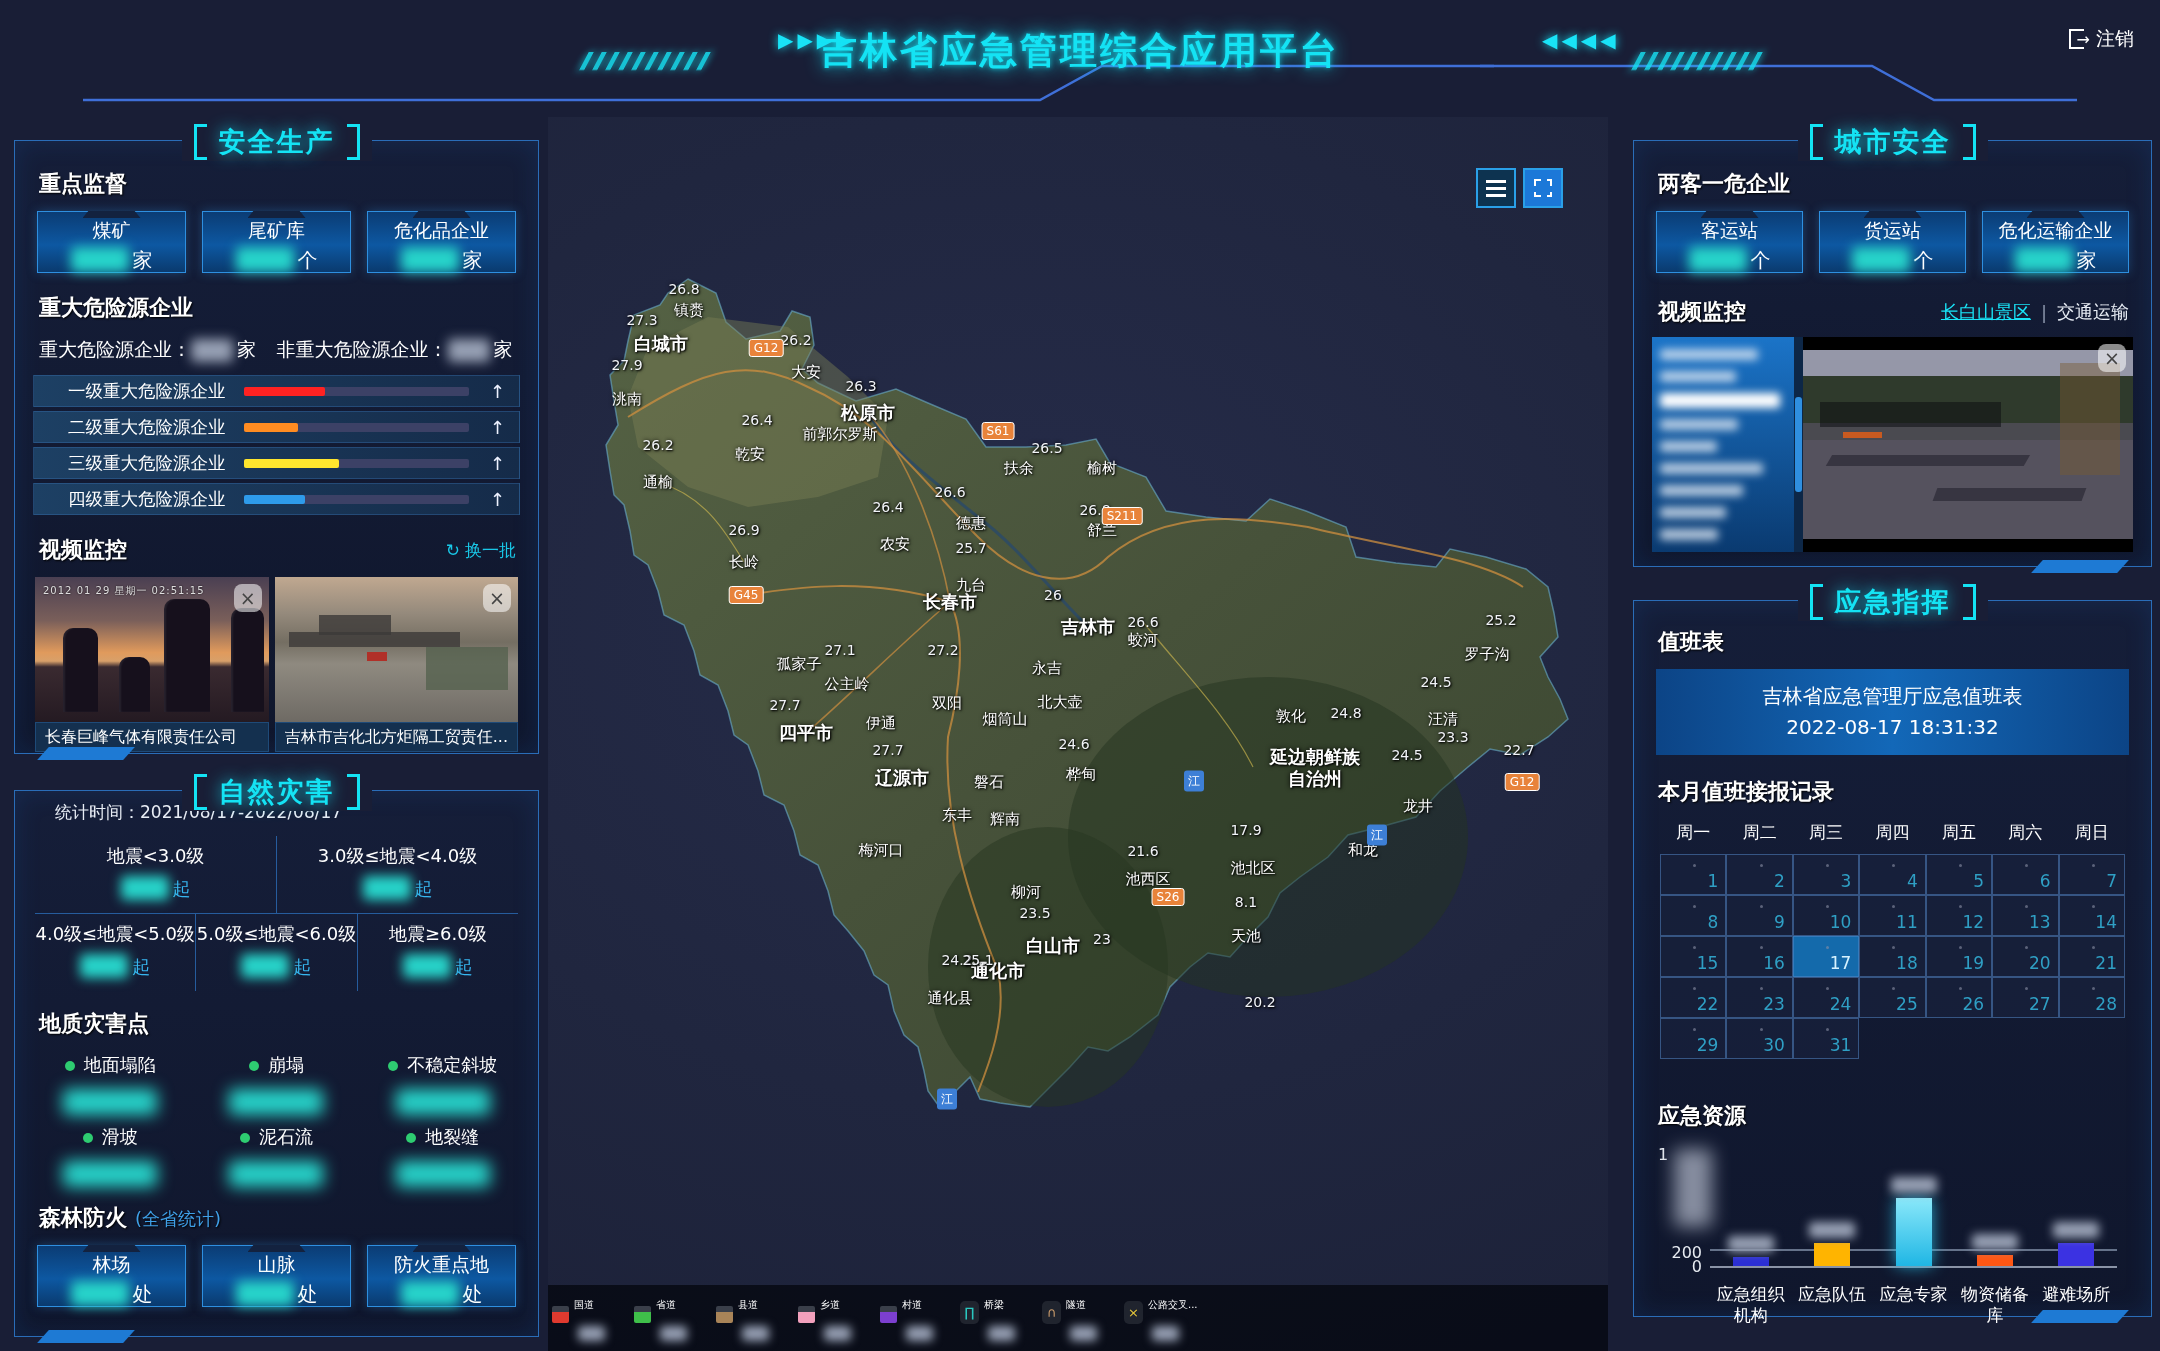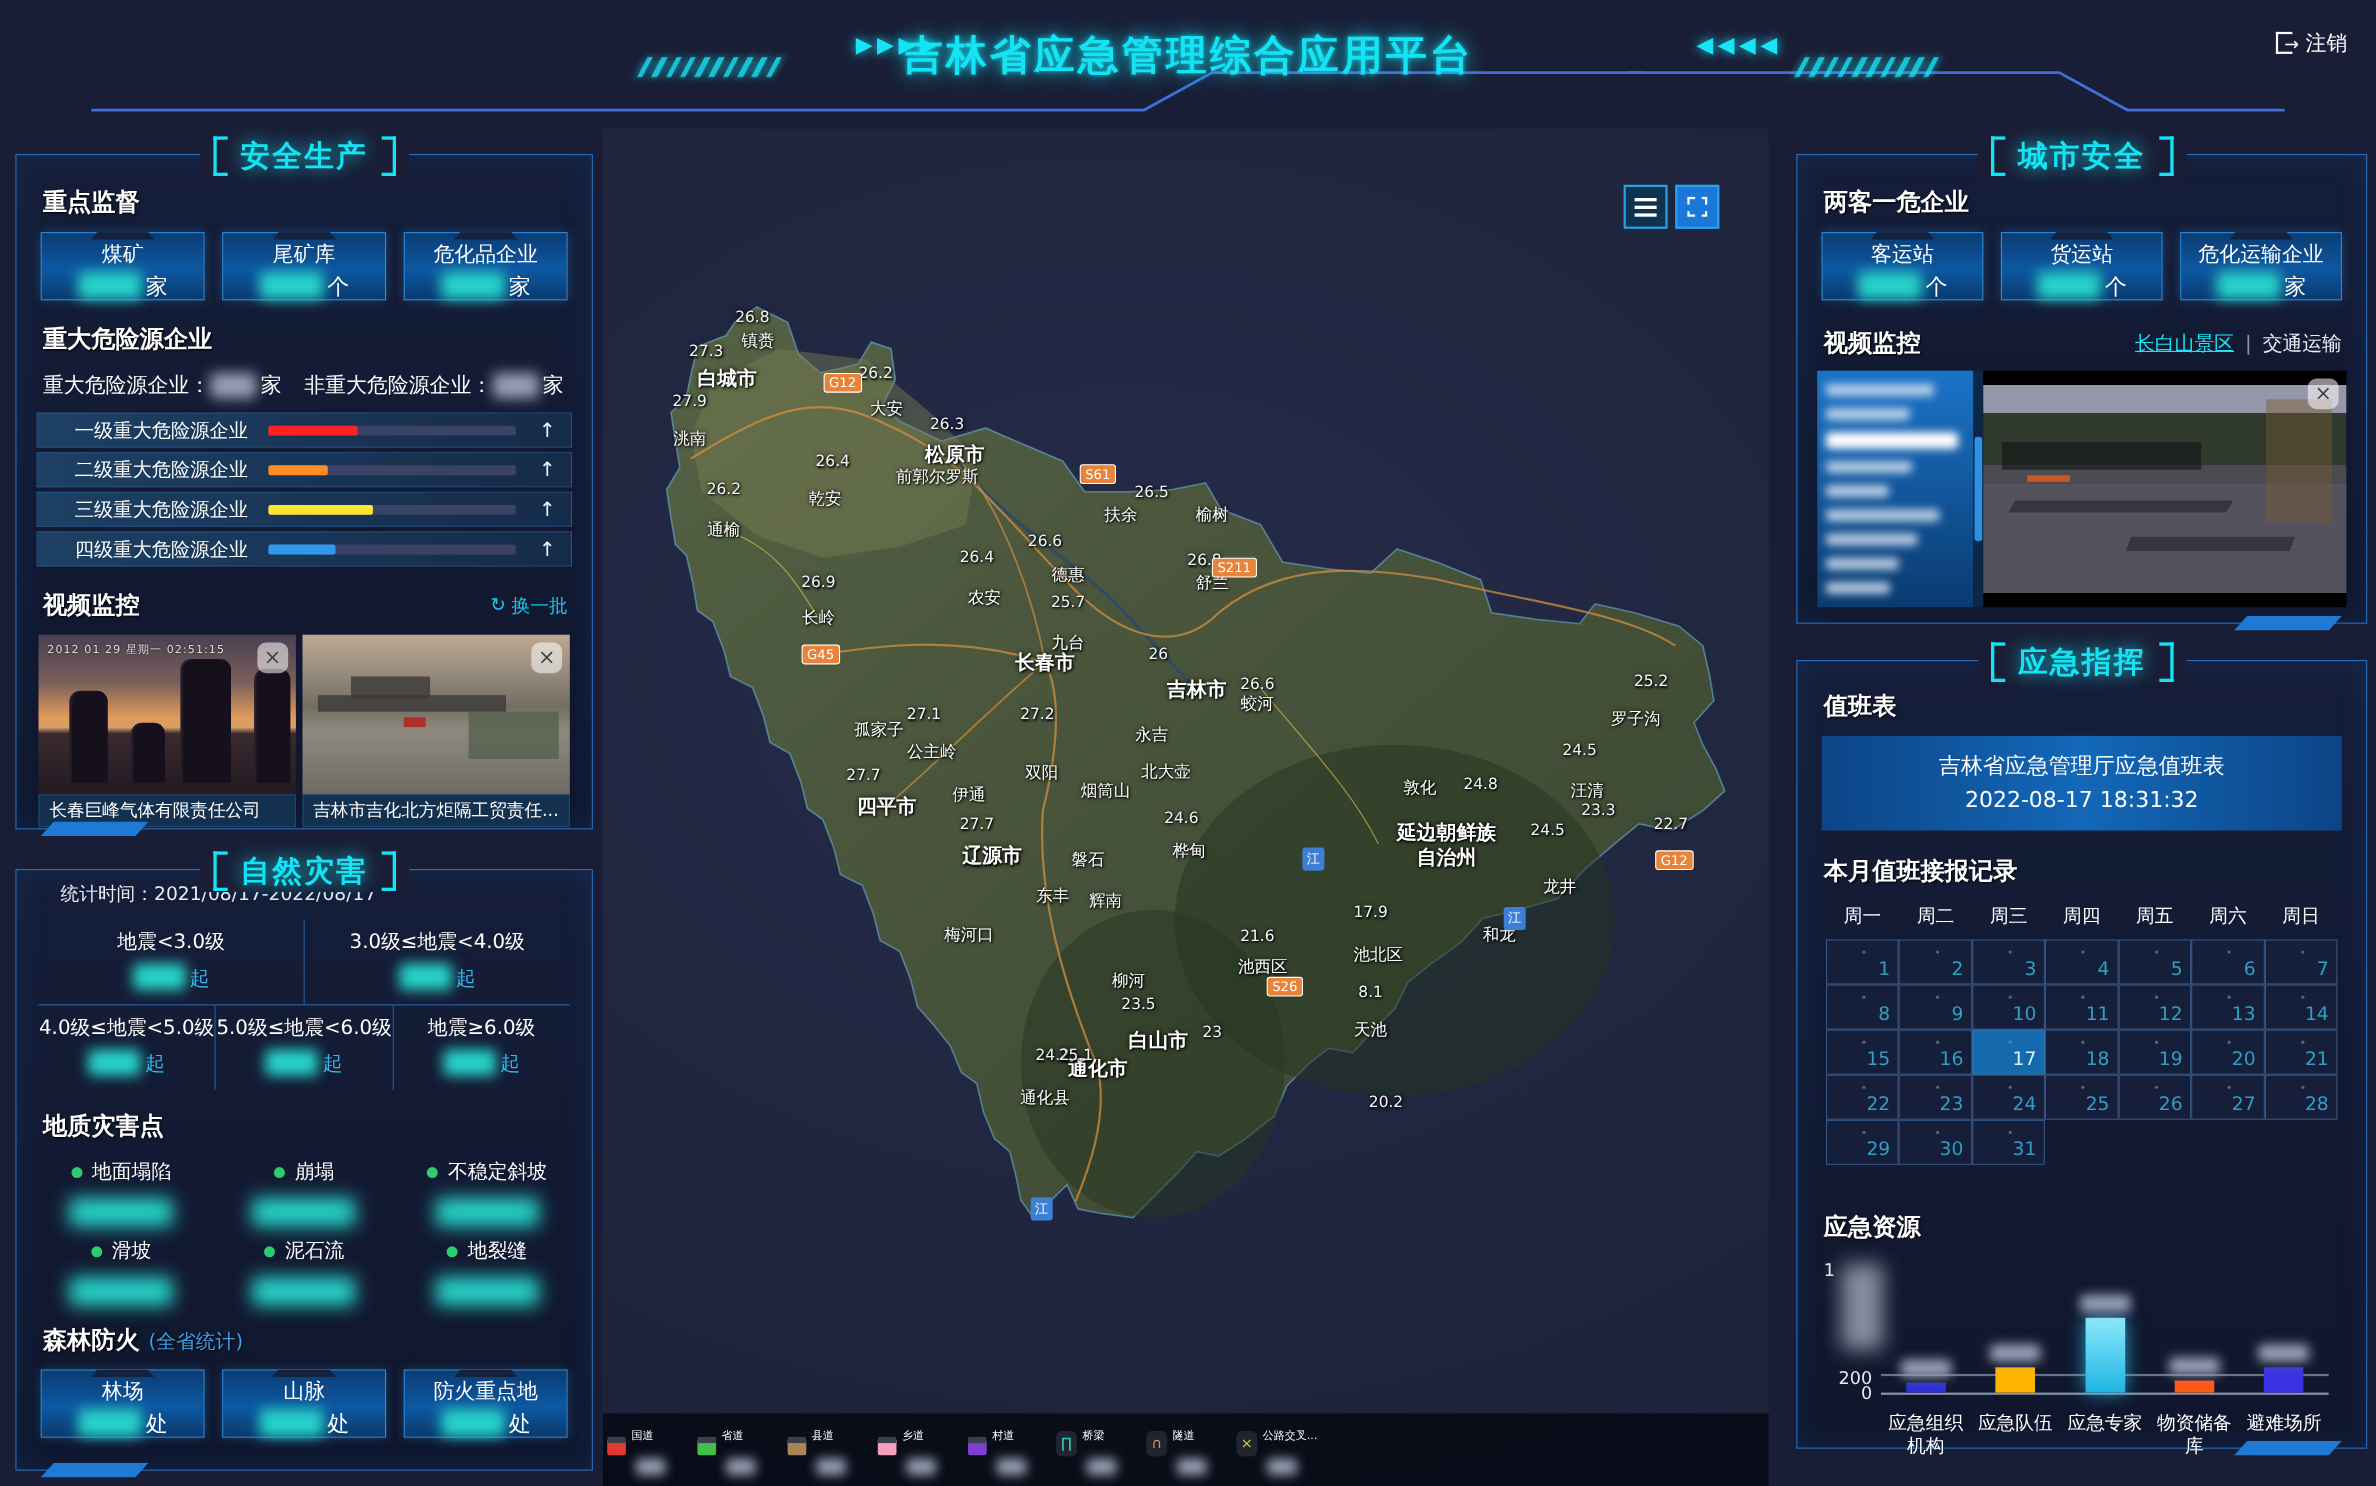--- a/index.html
+++ b/index.html
@@ -221,21 +221,21 @@
       <span class="map-label map-city" style="left: 540px; top: 510px;">吉林市</span>
       <span class="map-label map-city" style="left: 258px; top: 616px;">四平市</span>
       <span class="map-label map-city" style="left: 354px; top: 661px;">辽源市</span>
       <span class="map-label map-city" style="left: 505px; top: 829px;">白山市</span>
       <span class="map-label map-city" style="left: 450px; top: 854px;">通化市</span>
       <span class="map-label map-city" style="left: 767px; top: 640px;">延边朝鲜族</span>
       <span class="map-label map-city" style="left: 767px; top: 662px;">自治州</span>
       <span class="map-label map-town" style="left: 141px; top: 193px;">镇赉</span>
       <span class="map-label map-town" style="left: 258px; top: 255px;">大安</span>
       <span class="map-label map-town" style="left: 79px; top: 282px;">洮南</span>
-      <span class="map-label map-town" style="left: 292px; top: 317px; margin-left: 12px;">前郭尔罗斯</span>
+      <span class="map-label map-town" style="left: 292px; top: 317px;">前郭尔罗斯</span>
       <span class="map-label map-town" style="left: 202px; top: 337px;">乾安</span>
       <span class="map-label map-town" style="left: 471px; top: 351px;">扶余</span>
       <span class="map-label map-town" style="left: 554px; top: 351px;">榆树</span>
       <span class="map-label map-town" style="left: 110px; top: 365px;">通榆</span>
       <span class="map-label map-town" style="left: 423px; top: 406px;">德惠</span>
       <span class="map-label map-town" style="left: 554px; top: 413px;">舒兰</span>
       <span class="map-label map-town" style="left: 347px; top: 427px;">农安</span>
       <span class="map-label map-town" style="left: 196px; top: 445px;">长岭</span>
       <span class="map-label map-town" style="left: 423px; top: 468px;">九台</span>
       <span class="map-label map-town" style="left: 595px; top: 523px;">蛟河</span>

